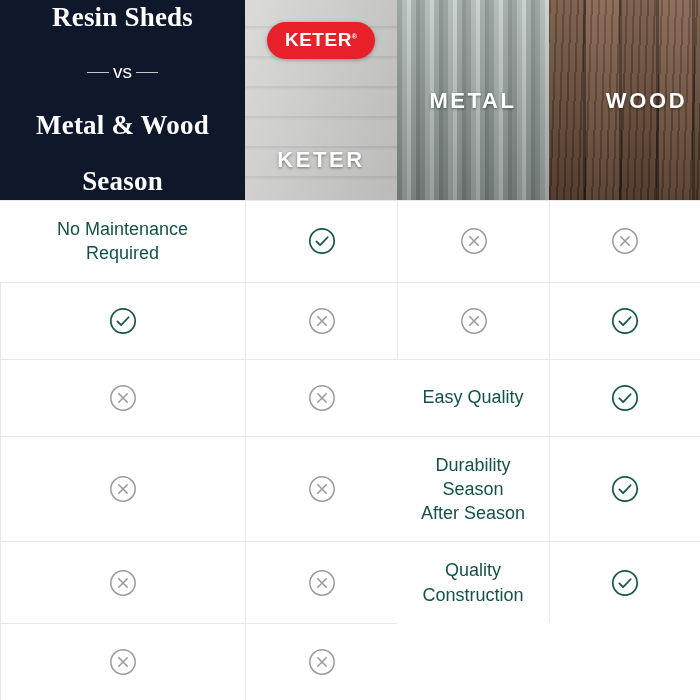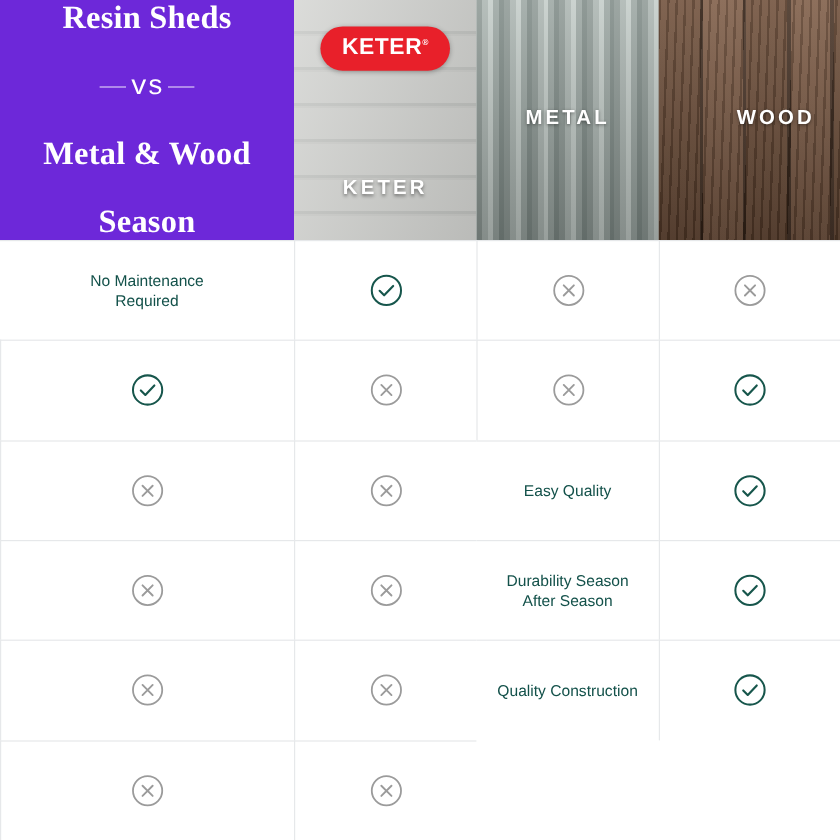--- a/index.html
+++ b/index.html
@@ -11,40 +11,40 @@
   }
   .sheet {
     width: 700px; height: 700px;
     display: grid;
     grid-template-columns: 245px 152px 152px 151px;
     grid-template-rows: 200px repeat(6, 1fr);
   }
 
   
   .hdr-title {
-    background: #6d28d9;
+    background: #0f172a;
     color: #ffffff;
     display: flex;
     flex-direction: column;
     align-items: center;
     justify-content: center;
     text-align: center;
     padding: 0 18px;
     gap: 24px;
   }
   .hdr-title .l1, .hdr-title .l3, .hdr-title .l4 {
     font-family: "Liberation Serif", serif;
     font-weight: bold;
     font-size: 27px;
     line-height: 1.18;
     letter-spacing: .2px;
   }
   .hdr-title .l2 {
-    font-family: Liberation Mono, monospace;
-    font-size: 23px;
+    font-family: Liberation Sans, sans-serif;
+    font-size: 19px;
     font-style: normal;
     line-height: 1.5;
     position: relative;
     padding: 0 26px;
   }
   .hdr-title .l2::before,
   .hdr-title .l2::after {
     content: "";
     position: absolute;
     top: 50%;
@@ -60,21 +60,21 @@
     display: flex;
     flex-direction: column;
     align-items: center;
     justify-content: flex-start;
     overflow: hidden;
   }
   .hdr-col .colname {
     position: relative;
     z-index: 3;
     color: #ffffff;
-    font-size: 17px;
+    font-size: 22px;
     font-weight: bold;
     letter-spacing: 2.6px;
     text-shadow: 0 1px 3px rgba(0,0,0,.45);
     margin-top: 88px;
   }
 
   
   .tex-resin {
     background:
       repeating-linear-gradient(180deg,
@@ -145,21 +145,21 @@
   }
 
   
   .feat {
     display: flex;
     align-items: center;
     justify-content: center;
     text-align: center;
     padding: 16px 16px;
     color: #13514a;
-    font-size: 13px;
+    font-size: 18px;
     line-height: 1.35;
     border-top: 1px solid #e6e8ea;
   }
   .cell {
     display: flex;
     align-items: center;
     justify-content: center;
     border-top: 1px solid #e6e8ea;
     border-left: 1px solid #e6e8ea;
   }

